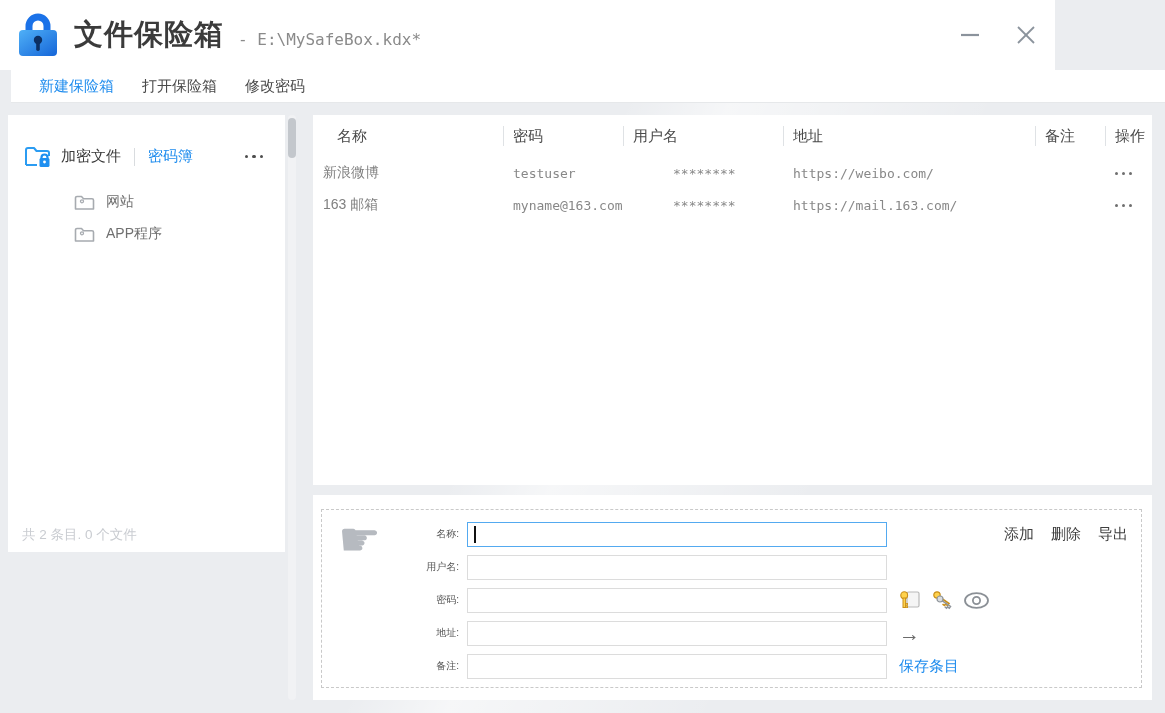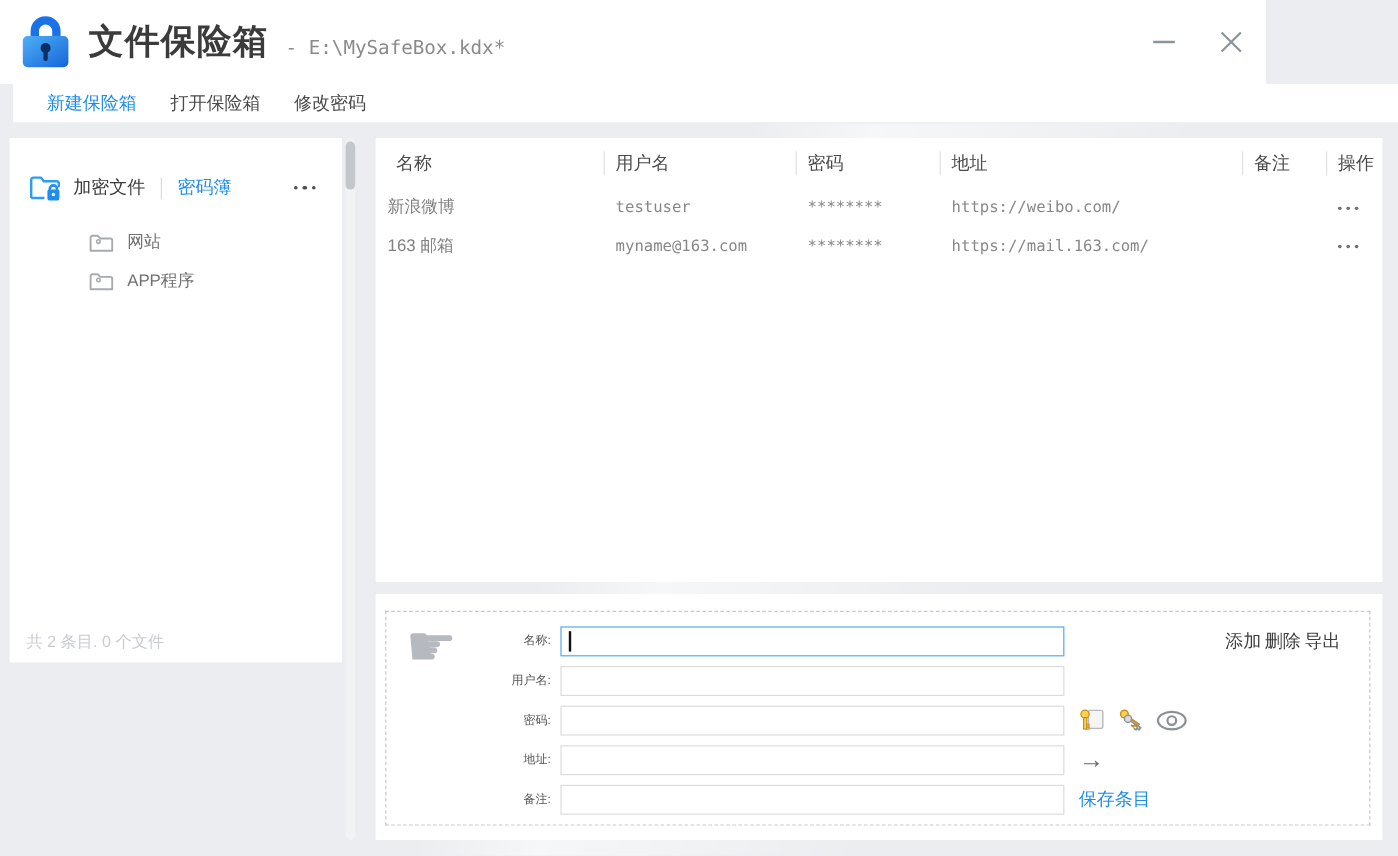--- a/index.html
+++ b/index.html
@@ -45,21 +45,21 @@
   .sidebar-status { position:absolute; left:14px; bottom:8px; font-size:13.5px; color:#c9ccd1; }
 
   
   .scroll-track { position:absolute; left:288px; top:115px; width:8px; height:585px; background:#f1f2f4; border-radius:4px; }
   .scroll-thumb { position:absolute; left:288px; top:118px; width:8px; height:40px; background:#c3c7cc; border-radius:4px; cursor:pointer; }
 
   
   .table-panel { left:313px; top:115px; width:839px; height:370px; }
   .thead { display:flex; height:42px; align-items:center; }
   .th { font-size:15px; color:#4a4a4a; padding-left:10px; position:relative; height:100%; display:flex; align-items:center; }
-  .th:first-child { padding-left:17px; }
+  .th:first-child { padding-left:24px; }
   .th:not(:first-child)::before { content:""; position:absolute; left:0; top:11px; width:1px; height:20px; background:#dfe2e5; }
   .c-name{width:190px;} .c-user{width:160px;} .c-pass{width:120px;} .c-url{width:252px;} .c-note{width:70px;} .c-act{width:47px;}
   .trow { display:flex; height:32px; align-items:center; cursor:pointer; }
   .td { padding-left:10px; font-size:13px; color:#888; overflow:hidden; white-space:nowrap; }
   .td.cjk { font-size:14px; color:#808080; }
   .td.mono { font-family:"DejaVu Sans Mono", monospace; }
   .td:first-child { }
   .trow .dots i { width:3px; height:3px; background:#6f6f6f; }
 
   
@@ -67,21 +67,21 @@
   .dashed { position:absolute; left:8px; top:14px; right:10px; bottom:12px; border:1px dashed #c9c9c9; }
   .hand { position:absolute; left:16px; top:6px; font-size:48px; color:#b6bac0; line-height:1; }
   .fields { position:absolute; left:0; top:11px; right:8px; }
   .frow { display:flex; align-items:center; height:26px; margin-bottom:7px; }
   .frow label { width:137px; text-align:right; margin-right:8px; font-size:10px; color:#555; flex:0 0 auto; }
   .input-wrap { position:relative; width:420px; flex:0 0 auto; }
   .input-wrap input { width:100%; height:25px; border:1px solid #dcdcdc; background:#fff; outline:none; font-size:13px; padding:0 6px; font-family:"Liberation Sans",sans-serif; }
   .input-wrap.focused input { border:1px solid #54aaf0; }
   .caret { position:absolute; left:7px; top:4px; width:1.5px; height:17px; background:#111; }
   .extras { flex:1; display:flex; align-items:center; margin-left:12px; gap:9px; }
-  .extras.right { justify-content:flex-end; gap:3px; margin-right:16px; }
+  .extras.right { justify-content:flex-end; gap:17px; margin-right:5px; }
   .txt-btn { font-size:15px; color:#3f3f3f; cursor:pointer; }
   .icon-btn { cursor:pointer; display:flex; align-items:center; }
   .arrow-glyph { font-size:21px; color:#6b6b6b; cursor:pointer; line-height:1; }
   .save-link { font-size:15px; color:#1e8cee; cursor:pointer; }
 </style>
 </head>
 <body>
 
 <div class="titlebar">
   <svg class="app-icon" viewBox="0 0 48 48">
@@ -154,22 +154,22 @@
     </div>
   </div>
   <div class="sidebar-status">共 2 条目. 0 个文件</div>
 </div>
 <div class="scroll-track"></div>
 <div class="scroll-thumb"></div>
 
 <div class="panel table-panel">
   <div class="thead">
     <div class="th c-name">名称</div>
+    <div class="th c-pass">密码</div>
     <div class="th c-user">用户名</div>
-    <div class="th c-pass">密码</div>
     <div class="th c-url">地址</div>
     <div class="th c-note">备注</div>
     <div class="th c-act">操作</div>
   </div>
   <div class="trow">
     <div class="td cjk c-name">新浪微博</div>
     <div class="td mono c-user">testuser</div>
     <div class="td mono c-pass">********</div>
     <div class="td mono c-url">https://weibo.com/</div>
     <div class="td c-note"></div>

